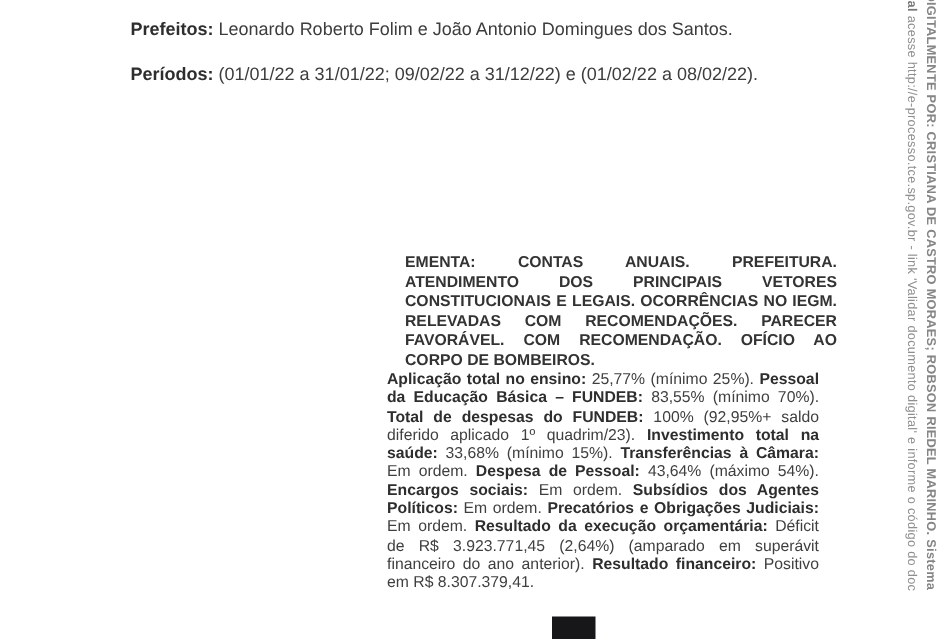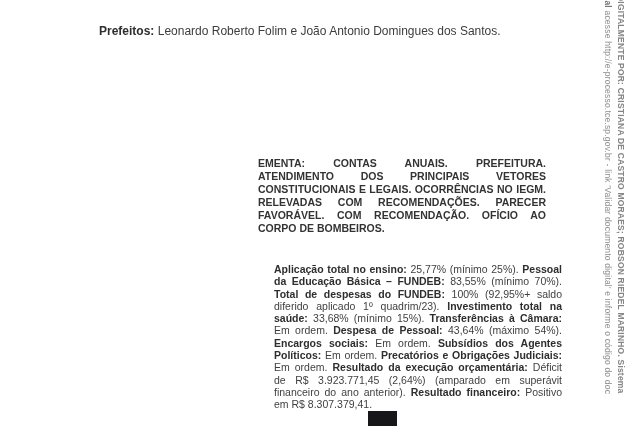--- a/index.html
+++ b/index.html
@@ -9,32 +9,32 @@
     font-family:"Liberation Sans","DejaVu Sans",sans-serif;
     color:#3d3d3d;
     -webkit-font-smoothing:antialiased;
   }
   .page{position:absolute;inset:0;}
   
   .fields{
     position:absolute;left:83px;top:3px;width:455px;
     font-size:12px;line-height:25.8px;text-align:justify;
   }
-  .fields p{margin:16px;}
+  .fields p{margin:4px;}
   .fields b{color:#2e2e2e;}
   
   .ementa{
     position:absolute;left:258px;top:157px;width:288px;
     font-size:10.5px;line-height:13px;font-weight:bold;
-    text-align:justify;color:#333333;margin:0;
+    text-align:justify;color:#333333;margin:12px;
   }
   
   .indicators{
     position:absolute;left:258px;top:247px;width:288px;
-    font-size:10.5px;line-height:12.3px;text-align:justify;margin:16px;
+    font-size:10.5px;line-height:12.3px;text-align:justify;margin:0;
     color:#3f3f3f;
   }
   .indicators b{color:#2e2e2e;}
   
   .vline{
     position:absolute;top:-5px;
     writing-mode:vertical-rl;white-space:nowrap;
     color:#8e8e8e;font-size:8.5px;letter-spacing:0.2px;
   }
   .vline.outer{right:1px;font-weight:700;color:#858585;}
@@ -46,20 +46,21 @@
     background:#17171a;
   }
 </style>
 </head>
 <body>
 
 <div class="page">
 
   <div class="fields">
     <p><b>Prefeitos:</b> <span>Leonardo Roberto Folim e João Antonio Domingues dos Santos.</span></p>
+    <p><b>Períodos:</b> <span>(01/01/22 a 31/01/22; 09/02/22 a 31/12/22) e (01/02/22 a 08/02/22).</span></p>
   </div>
 
   <p class="ementa">EMENTA: CONTAS ANUAIS. PREFEITURA. ATENDIMENTO DOS PRINCIPAIS VETORES CONSTITUCIONAIS E LEGAIS. OCORRÊNCIAS NO IEGM. RELEVADAS COM RECOMENDAÇÕES. PARECER FAVORÁVEL. COM RECOMENDAÇÃO. OFÍCIO AO CORPO DE BOMBEIROS.</p>
 
   <p class="indicators">
     <span class="seg"><b>Aplicação total no ensino:</b> <span>25,77% (mínimo 25%).</span></span>
     <span class="seg"><b>Pessoal da Educação Básica – FUNDEB:</b> <span>83,55% (mínimo 70%).</span></span>
     <span class="seg"><b>Total de despesas do FUNDEB:</b> <span>100% (92,95%+ saldo diferido aplicado 1º quadrim/23).</span></span>
     <span class="seg"><b>Investimento total na saúde:</b> <span>33,68% (mínimo 15%).</span></span>
     <span class="seg"><b>Transferências à Câmara:</b> <span>Em ordem.</span></span>

